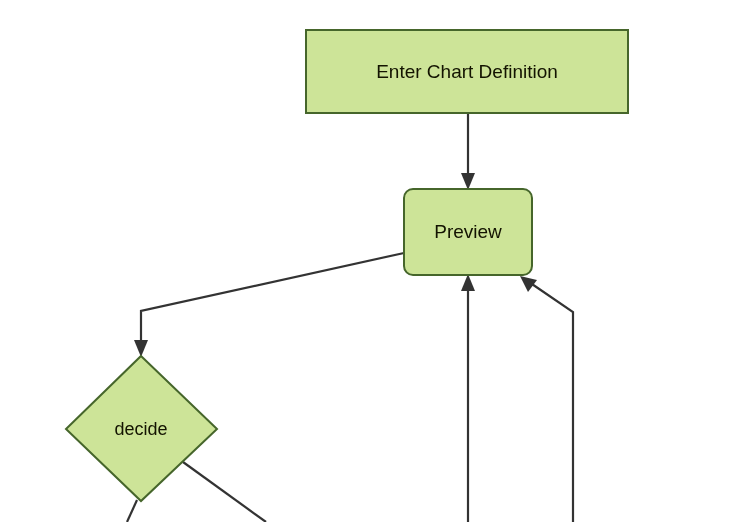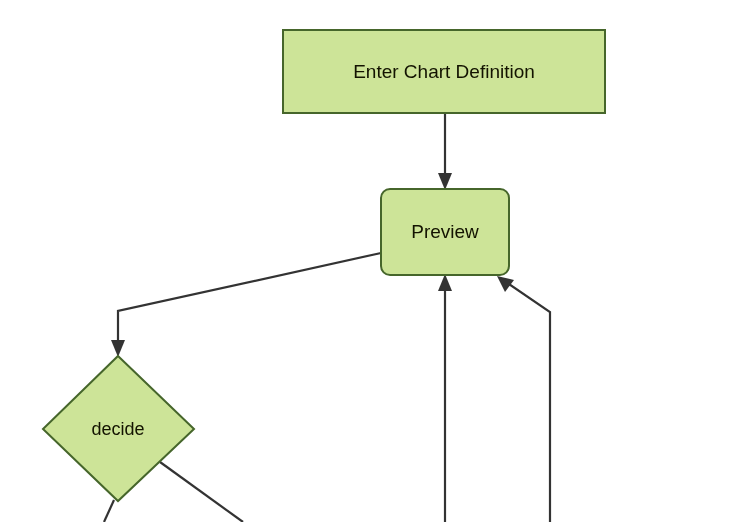--- a/index.html
+++ b/index.html
@@ -10,20 +10,21 @@
   }
   body {
     font-family: "Liberation Sans", sans-serif;
   }
   #diagram-root {
     position: relative;
     width: 620px;
     height: 522px;
     background: #ffffff;
     overflow: hidden;
+    margin-left: 23px;
   }
   #flow-svg {
     position: absolute;
     top: 0;
     left: 0;
     width: 740px;
     height: 522px;
     display: block;
   }
   .node-shape {

